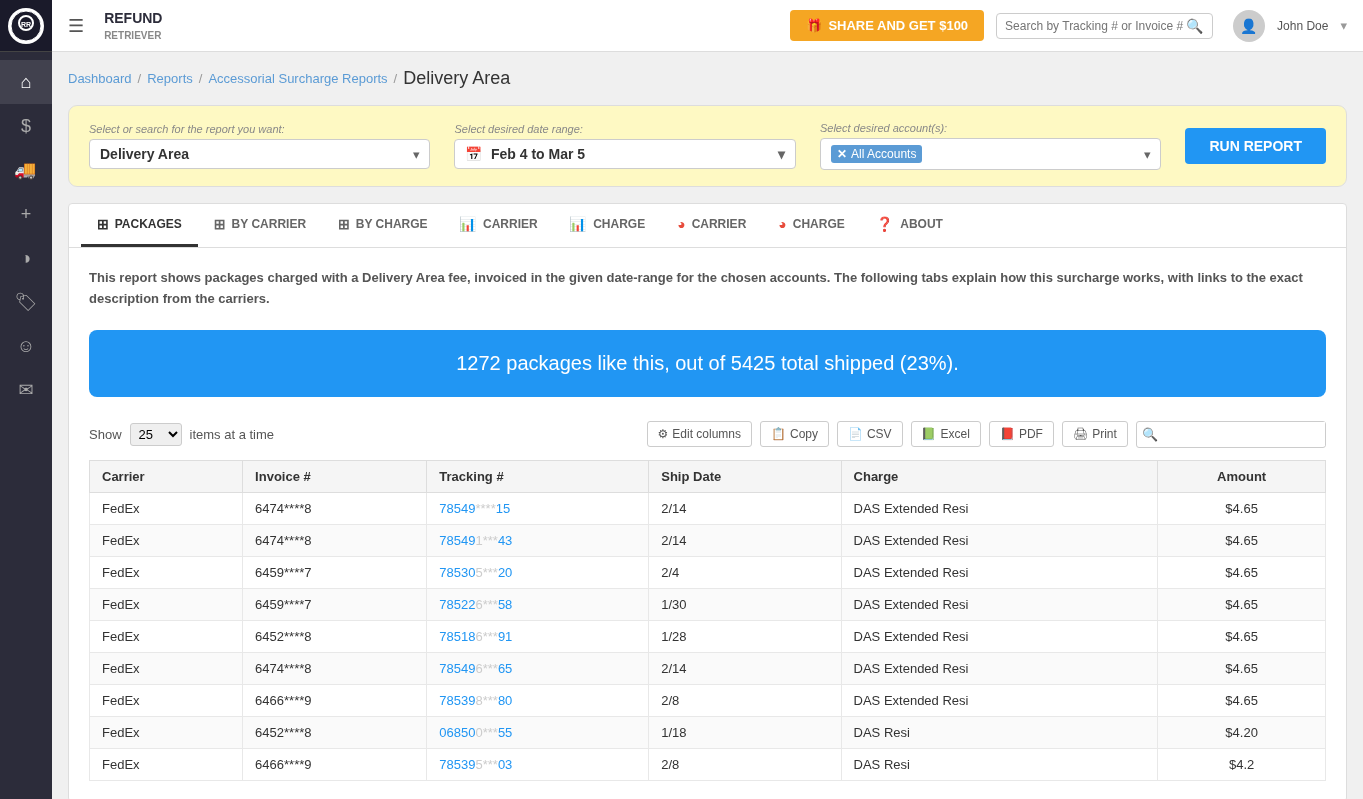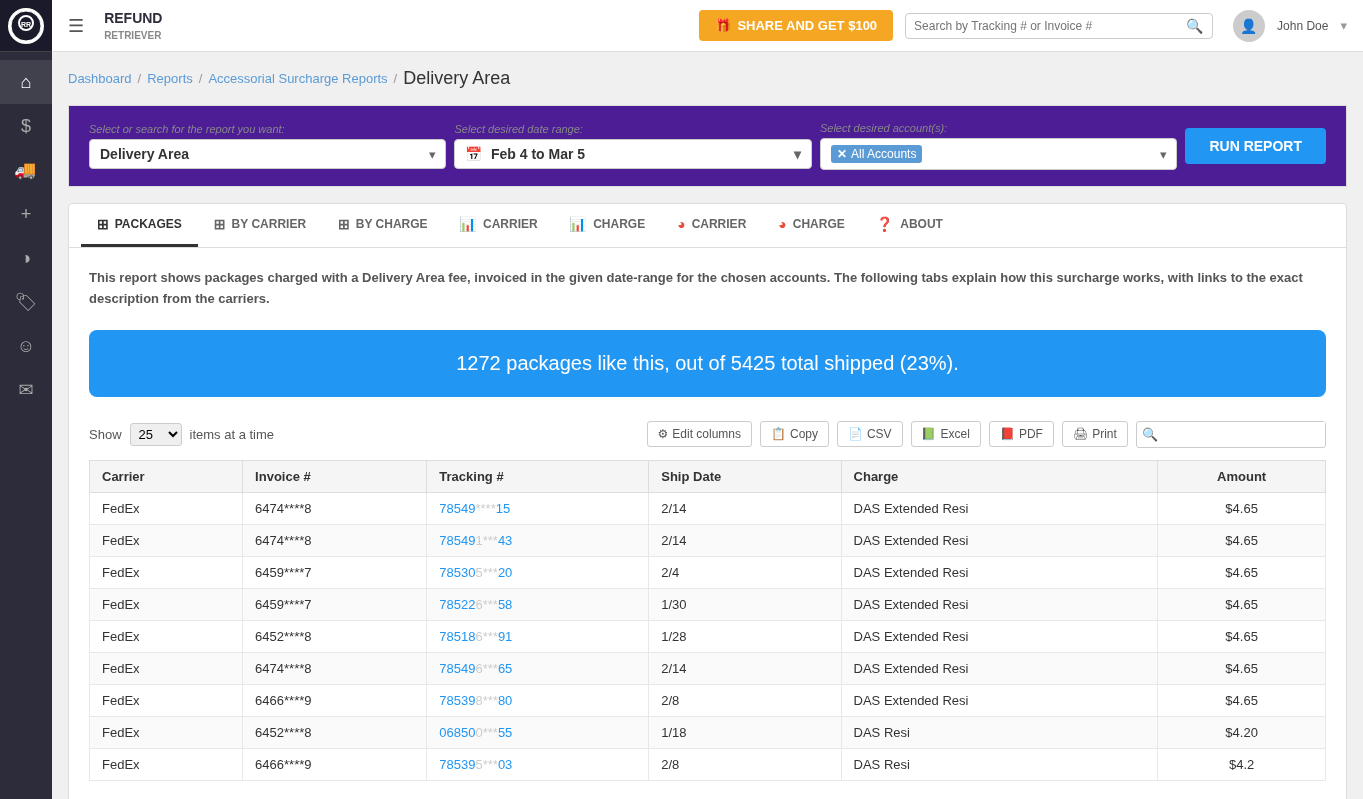--- a/index.html
+++ b/index.html
@@ -95,21 +95,21 @@
       align-items: center;
       gap: 6px;
     }
     .search-bar {
       display: flex;
       align-items: center;
       border: 1px solid #ccc;
       border-radius: 4px;
       background: #fff;
       padding: 4px 8px;
-      width: 308px;
+      width: 217px;
     }
     .search-bar input {
       border: none;
       outline: none;
       font-size: 12px;
       flex: 1;
       color: #999;
     }
     .search-icon { color: #999; font-size: 14px; }
     .user-avatar {
@@ -144,27 +144,27 @@
       font-size: 13px;
       color: #666;
       margin-bottom: 16px;
     }
     .breadcrumb a { color: #5b9bd5; text-decoration: none; }
     .breadcrumb-sep { color: #999; }
     .breadcrumb-current { color: #333; font-size: 18px; font-weight: 500; }
 
     
     .filter-panel {
-      background: #4c1d95;
+      background: #fef9c3;
       border: 1px solid #ddd;
-      border-radius: 0;
+      border-radius: 9px;
       padding: 16px 20px;
       display: flex;
       align-items: center;
-      gap: 8px;
+      gap: 24px;
       margin-bottom: 16px;
     }
     .filter-group {
       display: flex;
       flex-direction: column;
       gap: 4px;
       flex: 1;
     }
     .filter-label {
       font-size: 11px;

